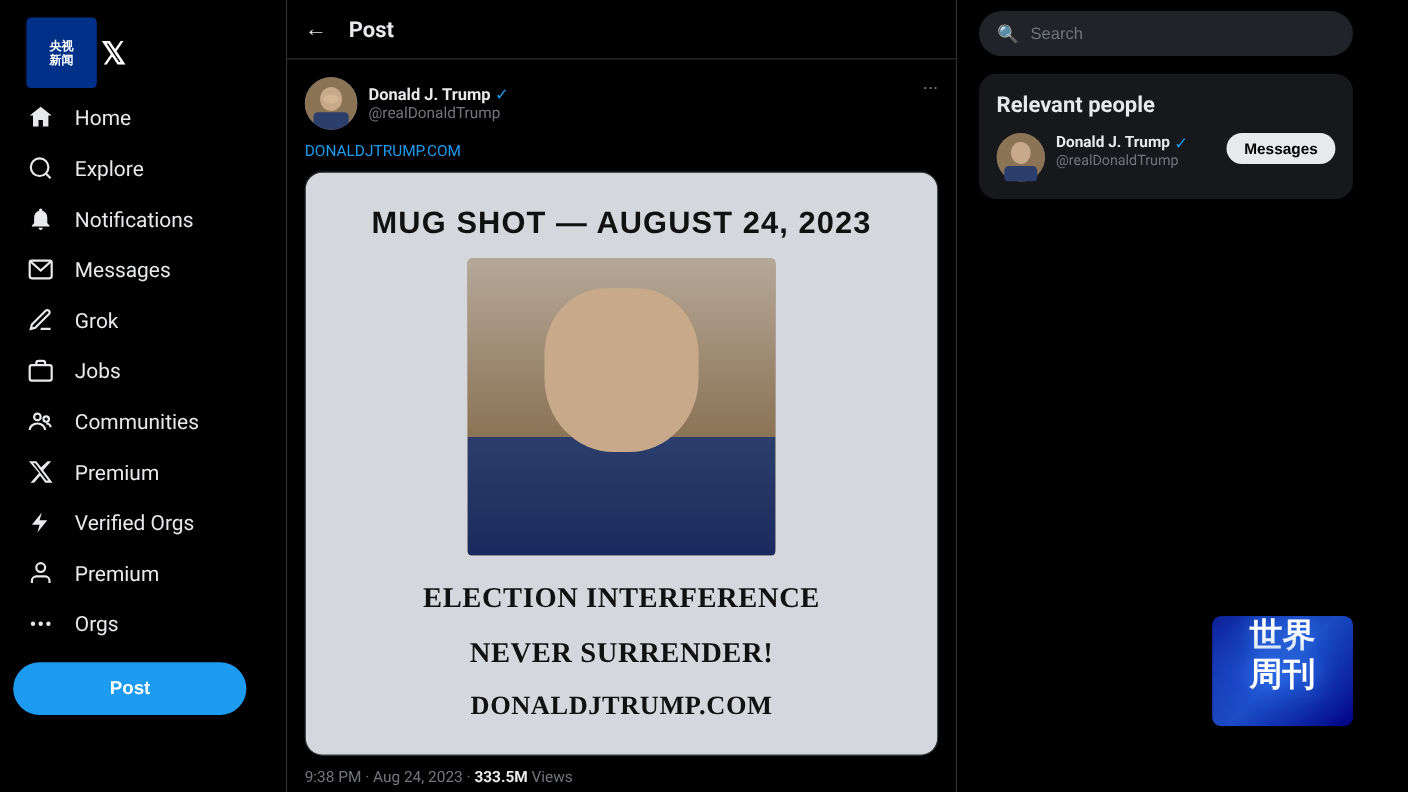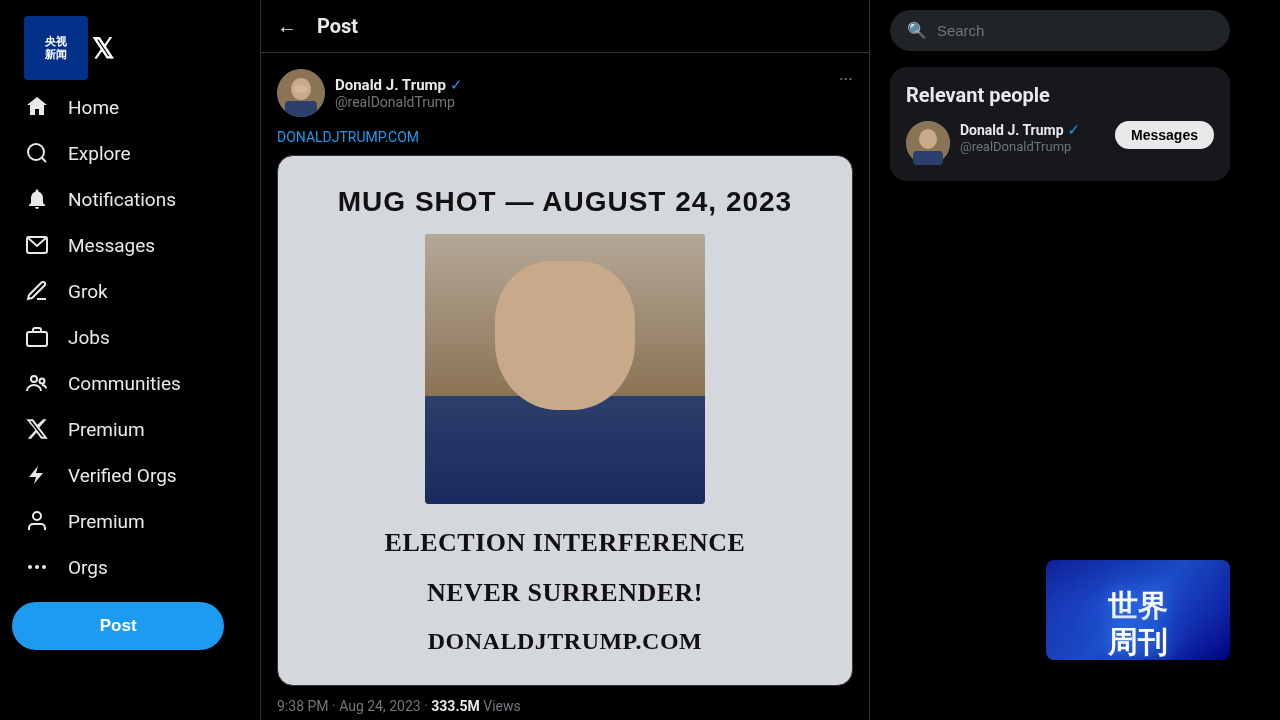--- a/index.html
+++ b/index.html
@@ -544,20 +544,20 @@
         <div class="person-name-row">
           <span class="person-name">Donald J. Trump</span>
           <span class="verified-badge">✓</span>
         </div>
         <div class="person-handle">@realDonaldTrump</div>
       </div>
       <button class="following-btn">Messages</button>
     </div>
   </div>
 
-  <div style="position: absolute; bottom: 60px; right: 20px; width: 184px; height: 100px; background: linear-gradient(135deg, #0a1a8e, #1a4ac0, #000080); border-radius: 8px; display: flex; align-items: flex-end; justify-content: center; overflow: hidden;">
+  <div style="position: absolute; bottom: 60px; right: 20px; width: 128px; height: 100px; background: linear-gradient(135deg, #0a1a8e, #1a4ac0, #000080); border-radius: 8px; display: flex; align-items: flex-start; justify-content: center; overflow: hidden;">
     <div style="text-align: center; position: relative; z-index: 2;">
       <div style="font-size: 30px; font-weight: 900; color: #fff; font-family: serif; text-shadow: 0 0 20px #4488ff, 0 0 40px #2266cc; line-height: 1.2;">世界</div>
       <div style="font-size: 30px; font-weight: 900; color: #fff; font-family: serif; text-shadow: 0 0 20px #4488ff, 0 0 40px #2266cc; line-height: 1.2;">周刊</div>
     </div>
     <div style="position: absolute; inset: 0; background: radial-gradient(ellipse at 30% 50%, rgba(50,100,255,0.3), transparent); border-radius: 8px;"></div>
   </div>
 </div>
 
 </body></html>

